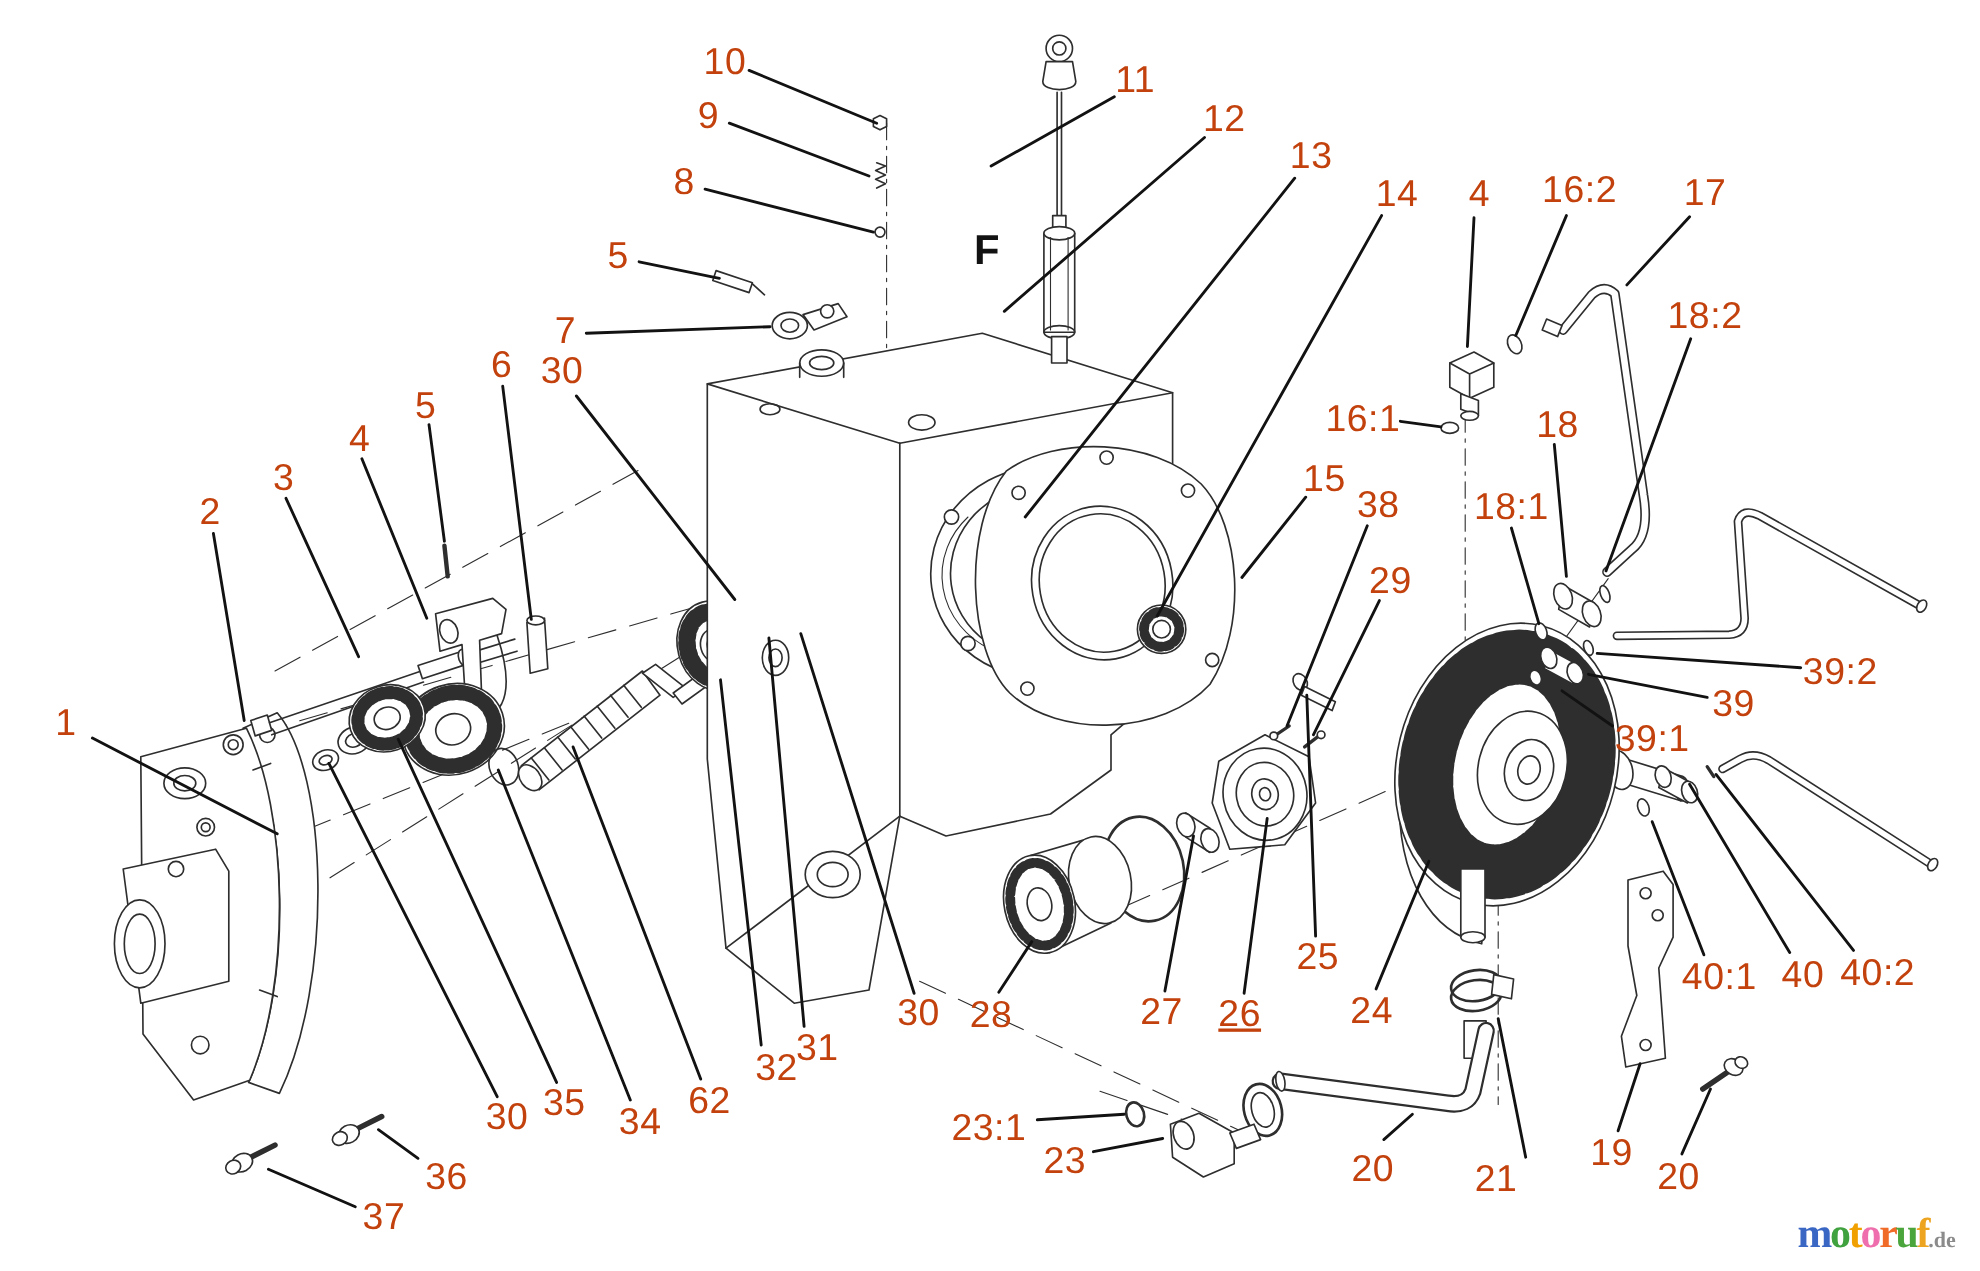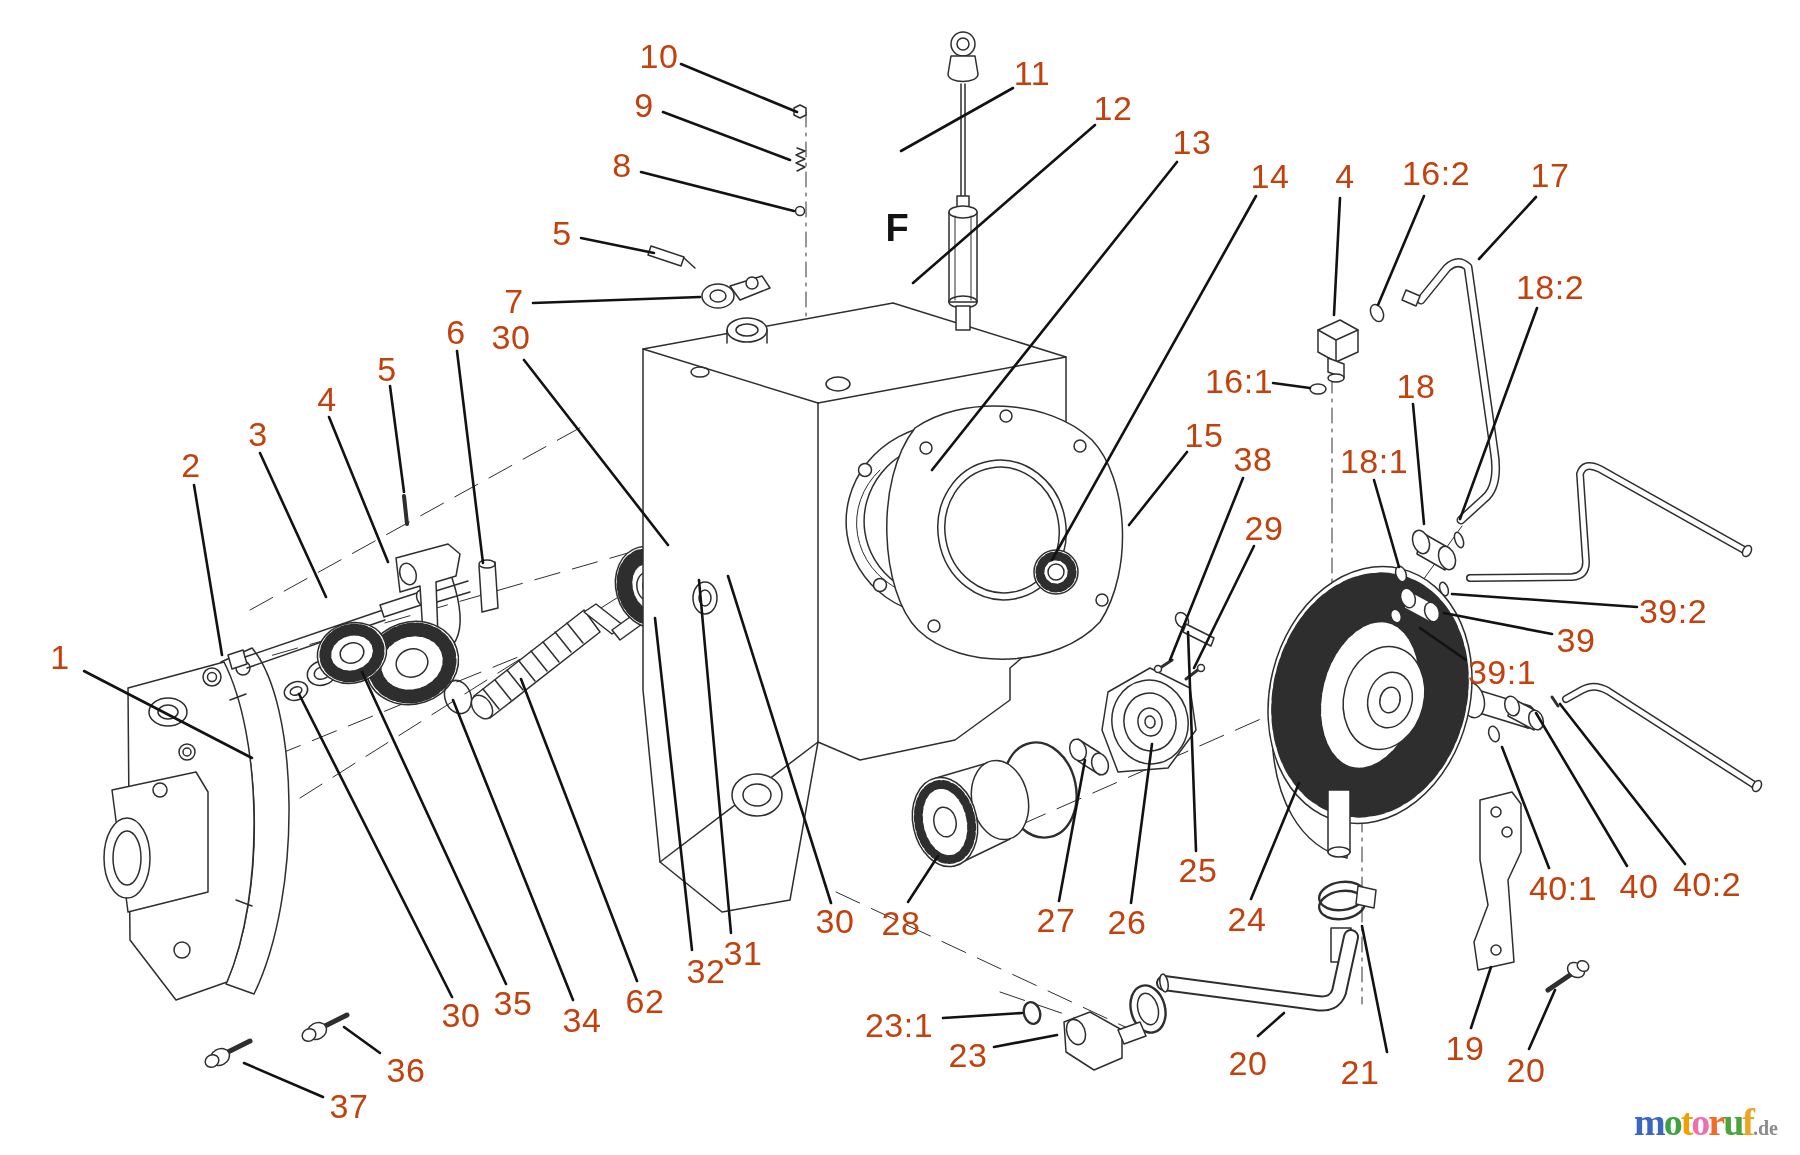--- a/index.html
+++ b/index.html
@@ -420,21 +420,21 @@
       <div class="callout" style="left: 191px; top: 465px;">2</div>
       <div class="callout" style="left: 258px; top: 434px;">3</div>
       <div class="callout" style="left: 327px; top: 399px;">4</div>
       <div class="callout" style="left: 387px; top: 369px;">5</div>
       <div class="callout" style="left: 456px; top: 332px;">6</div>
       <div class="callout" style="left: 511px; top: 337px;">30</div>
       <div class="callout" style="left: 60px; top: 657px;">1</div>
       <div class="callout" style="left: 835px; top: 921px;">30</div>
       <div class="callout" style="left: 901px; top: 923px;">28</div>
       <div class="callout" style="left: 1056px; top: 920px;">27</div>
-      <div class="callout" style="left: 1127px; top: 922px;">26</div>
+      <div class="callout" style="left: 1127px; top: 922px; text-decoration: underline;">26</div>
       <div class="callout" style="left: 1198px; top: 870px;">25</div>
       <div class="callout" style="left: 1247px; top: 919px;">24</div>
       <div class="callout" style="left: 899px; top: 1025px;">23:1</div>
       <div class="callout" style="left: 968px; top: 1055px;">23</div>
       <div class="callout" style="left: 1248px; top: 1063px;">20</div>
       <div class="callout" style="left: 1360px; top: 1072px;">21</div>
       <div class="callout" style="left: 1465px; top: 1048px;">19</div>
       <div class="callout" style="left: 1526px; top: 1070px;">20</div>
       <div class="callout" style="left: 461px; top: 1015px;">30</div>
       <div class="callout" style="left: 513px; top: 1003px;">35</div>

